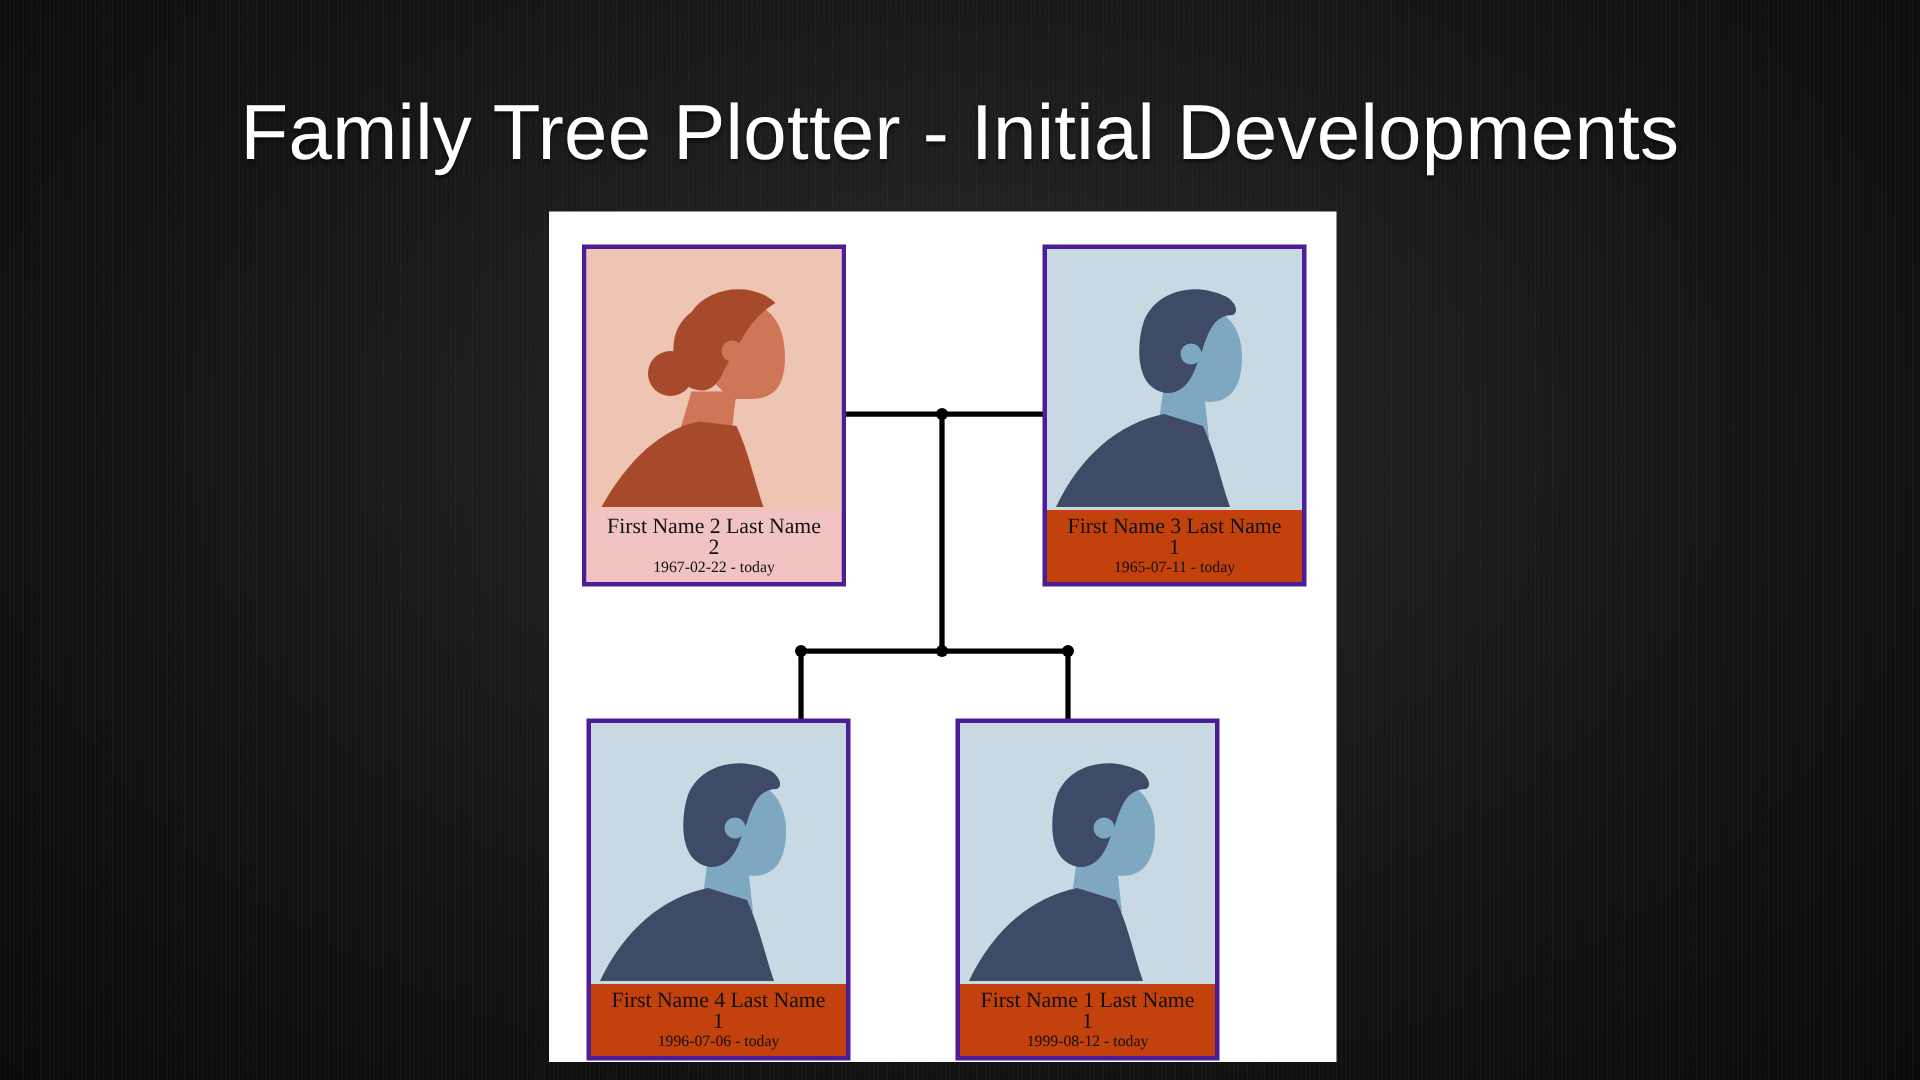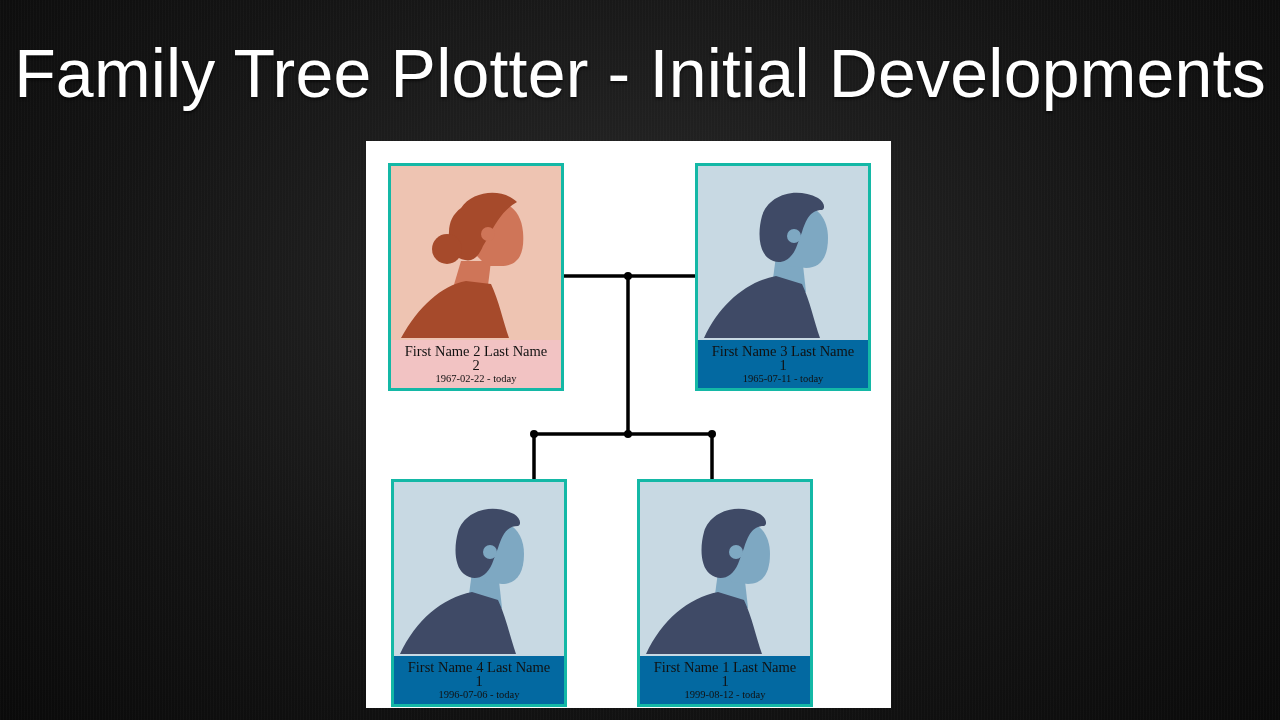--- a/index.html
+++ b/index.html
@@ -7,46 +7,46 @@
     width: 1280px; height: 720px; overflow: hidden; position: relative;
     background: radial-gradient(ellipse at 50% 40%, #2a2a2a 0%, #141414 60%, #0a0a0a 100%);
     font-family: "Liberation Sans", sans-serif;
   }
   body::before {
     content: ""; position: absolute; inset: 0;
     background: repeating-linear-gradient(90deg, rgba(255,255,255,0.018) 0 1px, rgba(0,0,0,0) 1px 3px);
     pointer-events: none;
   }
   .slide-title {
-    position: absolute; left: 0; top: 40px; width: 1280px; text-align: center;
+    position: absolute; left: 0; top: 56px; width: 1280px; text-align: center;
     color: #ffffff; font-family: "Liberation Sans", sans-serif;
-    font-size: 68px; line-height: 66px; letter-spacing: 0.2px;
+    font-size: 52px; line-height: 66px; letter-spacing: 0.2px;
     text-shadow: 0 2px 3px rgba(0,0,0,0.6);
   }
   .canvas {
     position: absolute; left: 366px; top: 141px; width: 525px; height: 567px;
     background: #ffffff;
   }
   .connectors { position: absolute; left: 0; top: 0; width: 525px; height: 567px; }
   .card {
-    position: absolute; width: 170px; height: 222px; border: 3px solid #14b8a6;
+    position: absolute; width: 170px; height: 222px; border: 3px solid #4c1d95;
     box-sizing: content-box; overflow: hidden;
   }
   .card .portrait { position: absolute; left: 0; top: 0; width: 170px; height: 174px; }
   .card .caption {
     position: absolute; left: 0; top: 174px; width: 170px; height: 48px;
     text-align: center; color: #111; font-family: "Liberation Serif", serif;
   }
   .caption .name { font-size: 14.5px; line-height: 16px; margin-top: 3px; white-space: nowrap; }
   .caption .gen { font-size: 14.5px; line-height: 13px; }
   .caption .dates { font-size: 10.5px; line-height: 13px; }
   .female .portrait { background: #eec4b2; }
   .female .caption { background: #f2c3c3; }
   .male .portrait { background: #c8d9e3; }
-  .male .caption { background: #0369a1; }
+  .male .caption { background: #c2410c; }
 </style>
 </head>
 <body>
 
 <div class="slide-title">Family Tree Plotter - Initial Developments</div>
 
 <div class="canvas">
 
   <svg class="connectors" viewBox="0 0 525 567" width="525" height="567">
     <g stroke="#000" stroke-width="3.5" fill="none">

